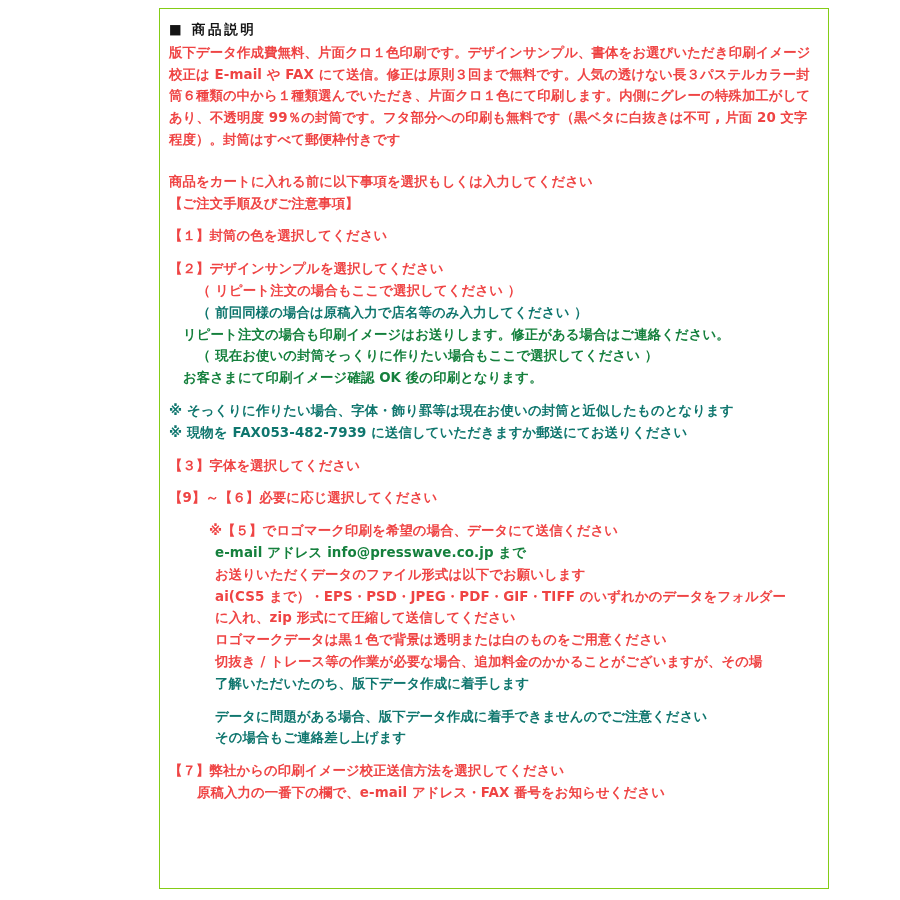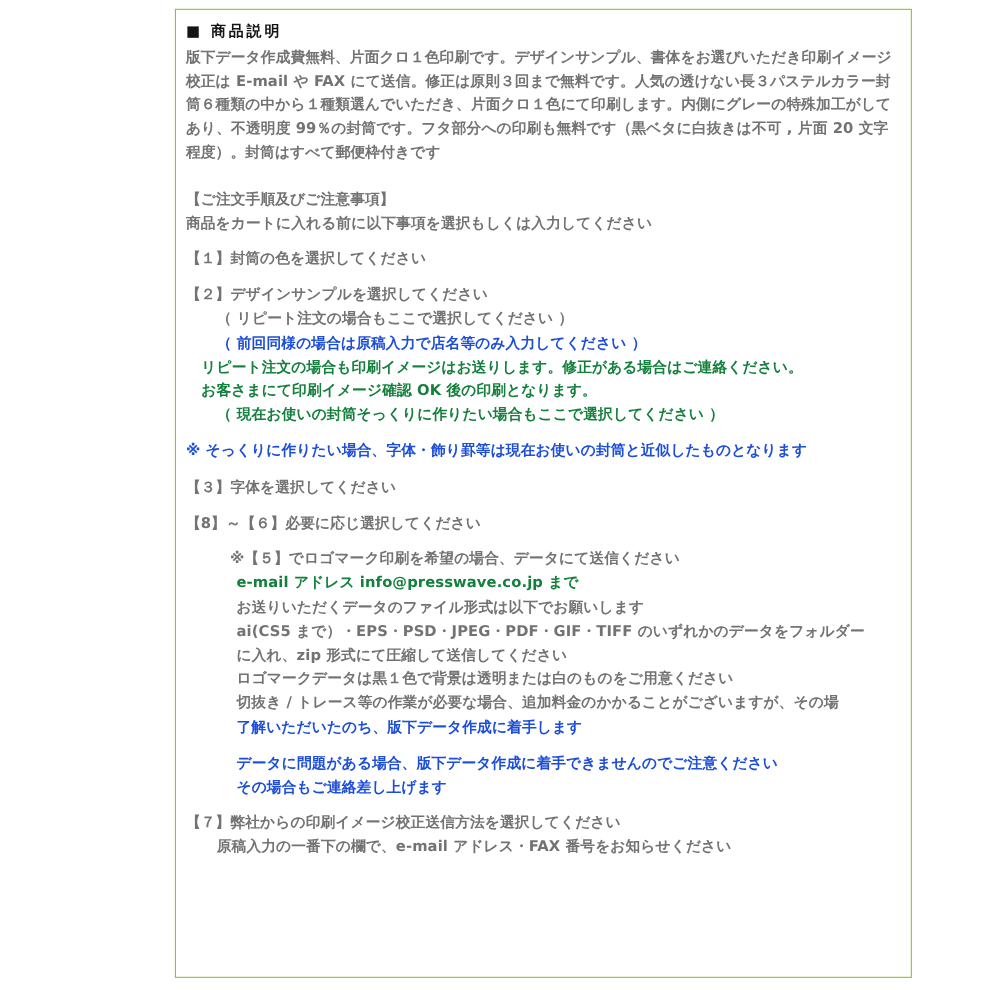--- a/index.html
+++ b/index.html
@@ -37,22 +37,22 @@
     color: #111111;
     font-weight: bold;
     letter-spacing: 0.1px;
   }
   .ln {
     white-space: pre-wrap;
     margin: 0;
   }
   .gap { height: 20px; }
   .gap-s { height: 11px; }
-  .c-black { color: #737373; }
-  .c-red   { color: #1d4ed8; }
+  .c-black { color: #ef4444; }
+  .c-red   { color: #0f766e; }
   .c-blue  { color: #15803d; }
   .i1 { padding-left: 14px; }
   .i2 { padding-left: 28px; }
   .i3 { padding-left: 40px; }
   .i4 { padding-left: 46px; }
   .head {
     font-size: 13.6px;
     font-weight: bold;
     color: #141414;
     letter-spacing: 2.6px;
@@ -70,47 +70,48 @@
 <div id="page">
   <div id="doc-frame">
     <div id="doc-body">
 
       <div class="head c-black">■ 商品説明</div>
 
       <div class="para c-black">版下データ作成費無料、片面クロ１色印刷です。デザインサンプル、書体をお選びいただき印刷イメージ校正は E-mail や FAX にて送信。修正は原則３回まで無料です。人気の透けない長３パステルカラー封筒６種類の中から１種類選んでいただき、片面クロ１色にて印刷します。内側にグレーの特殊加工がしてあり、不透明度 99％の封筒です。フタ部分への印刷も無料です（黒ベタに白抜きは不可 , 片面 20 文字程度）。封筒はすべて郵便枠付きです</div>
 
       <div class="gap"></div>
 
+      <div class="ln c-black">商品をカートに入れる前に以下事項を選択もしくは入力してください</div>
       <div class="ln c-black">【ご注文手順及びご注意事項】</div>
-      <div class="ln c-black">商品をカートに入れる前に以下事項を選択もしくは入力してください</div>
 
       <div class="gap-s"></div>
 
       <div class="ln c-black">【１】封筒の色を選択してください</div>
 
       <div class="gap-s"></div>
 
       <div class="ln c-black">【２】デザインサンプルを選択してください</div>
       <div class="ln c-black i2">（ リピート注文の場合もここで選択してください ）</div>
       <div class="ln c-red i2">（ 前回同様の場合は原稿入力で店名等のみ入力してください ）</div>
       <div class="ln c-blue i1">リピート注文の場合も印刷イメージはお送りします。修正がある場合はご連絡ください。</div>
+      <div class="ln c-blue i2">（ 現在お使いの封筒そっくりに作りたい場合もここで選択してください ）</div>
       <div class="ln c-blue i1">お客さまにて印刷イメージ確認 OK 後の印刷となります。</div>
-      <div class="ln c-blue i2">（ 現在お使いの封筒そっくりに作りたい場合もここで選択してください ）</div>
 
       <div class="gap-s"></div>
 
       <div class="ln c-red">※ そっくりに作りたい場合、字体・飾り罫等は現在お使いの封筒と近似したものとなります</div>
+      <div class="ln c-red">※ 現物を FAX053-482-7939 に送信していただきますか郵送にてお送りください</div>
 
       <div class="gap-s"></div>
 
       <div class="ln c-black">【３】字体を選択してください</div>
 
       <div class="gap-s"></div>
 
-      <div class="ln c-black">【8】～【６】必要に応じ選択してください</div>
+      <div class="ln c-black">【9】～【６】必要に応じ選択してください</div>
 
       <div class="gap-s"></div>
 
       <div class="ln c-black i3">※【５】でロゴマーク印刷を希望の場合、データにて送信ください</div>
       <div class="ln c-blue i4">e-mail アドレス info@presswave.co.jp まで</div>
       <div class="ln c-black i4">お送りいただくデータのファイル形式は以下でお願いします</div>
       <div class="ln c-black i4">ai(CS5 まで）・EPS・PSD・JPEG・PDF・GIF・TIFF のいずれかのデータをフォルダー</div>
       <div class="ln c-black i4">に入れ、zip 形式にて圧縮して送信してください</div>
       <div class="ln c-black i4">ロゴマークデータは黒１色で背景は透明または白のものをご用意ください</div>
       <div class="ln c-black i4">切抜き / トレース等の作業が必要な場合、追加料金のかかることがございますが、その場</div>

